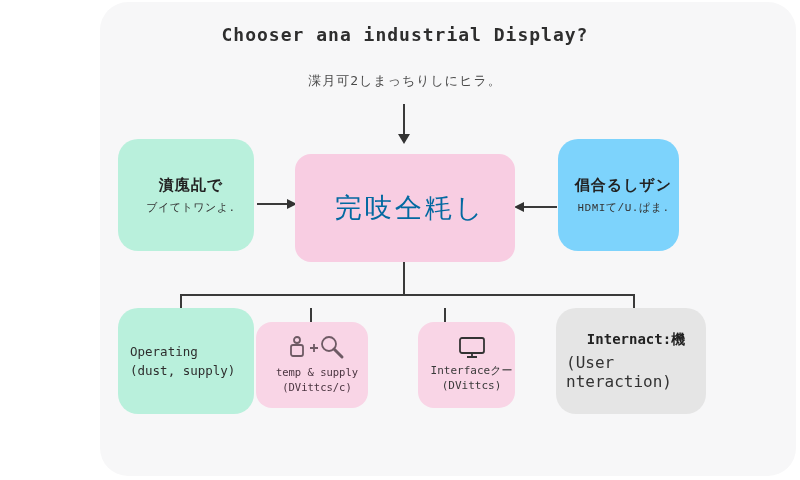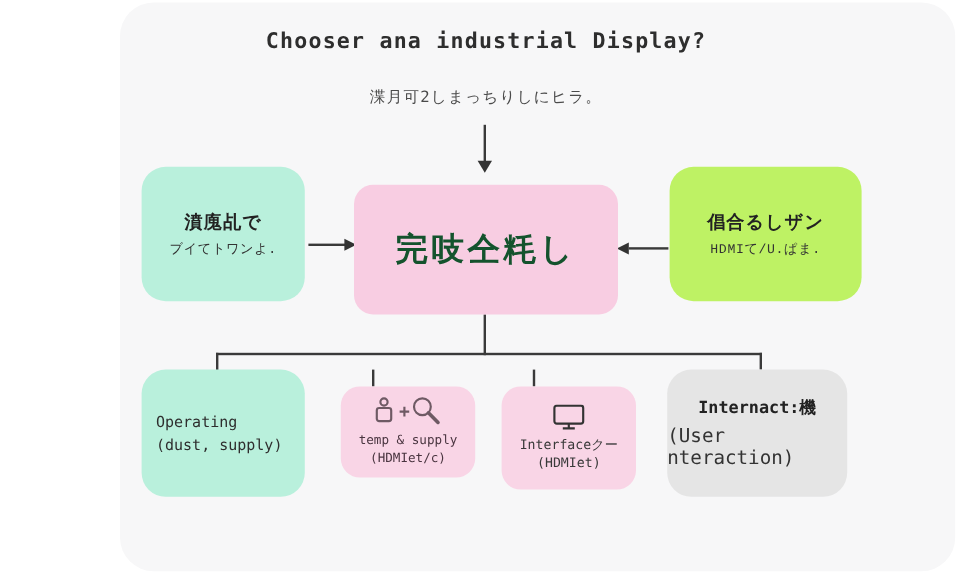--- a/index.html
+++ b/index.html
@@ -36,52 +36,53 @@
   }
   .arrowhead-left{
     position:absolute;width:0;height:0;
     border-top:5px solid transparent;border-bottom:5px solid transparent;
     border-right:10px solid #333;
   }
   .box{
     position:absolute;display:flex;flex-direction:column;
     align-items:center;justify-content:center;
     box-sizing:border-box;
+    padding-left:10px;
   }
   .box-center{
     left:295px;top:154px;width:220px;height:108px;border-radius:16px;
     background:#f8cde2;
   }
   .box-center .big{
-    font-size:27px;font-weight:bold;letter-spacing:3px;color:#14532d;
+    font-size:27px;font-weight:normal;letter-spacing:3px;color:#0369a1;
     font-family:"DejaVu Sans","Liberation Sans",sans-serif;
   }
   .box-left{
     left:118px;top:139px;width:136px;height:112px;border-radius:20px;
     background:#b9f0dc;
   }
   .box-right{
-    left:558px;top:139px;width:160px;height:112px;border-radius:20px;
-    background:#bef264;
+    left:558px;top:139px;width:121px;height:112px;border-radius:20px;
+    background:#7dd3fc;
     text-align:center;
   }
   .side-l1{font-size:15px;font-weight:bold;letter-spacing:1px;color:#222;
     font-family:"DejaVu Sans","Liberation Sans",sans-serif;}
   .side-l2{font-size:11px;margin-top:5px;color:#333;letter-spacing:.5px;font-family:Liberation Mono, monospace;}
   .bbox1{
     left:118px;top:308px;width:136px;height:106px;border-radius:20px;
     background:#b9f0dc;align-items:flex-start;padding-left:12px;
   }
   .bbox1 .ln{font-size:12.5px;line-height:19px;color:#2e2e2e;}
   .bbox2{
-    left:284px;top:322px;width:112px;height:76px;border-radius:16px;
+    left:256px;top:322px;width:112px;height:86px;border-radius:16px;
     background:#f9d5e6;
   }
   .bbox3{
-    left:418px;top:322px;width:112px;height:86px;border-radius:16px;
+    left:418px;top:322px;width:97px;height:86px;border-radius:16px;
     background:#f9d5e6;
   }
   .small-ln{font-size:10.5px;line-height:15px;color:#4a3540;}
   .bbox3 .small-ln{font-size:11px;color:#3a3a3a;}
   .bbox4{
     left:556px;top:308px;width:150px;height:106px;border-radius:20px;
     background:#e5e5e5;
   }
   .bbox4 .l1{font-size:14px;font-weight:bold;color:#222;}
   .bbox4 .l2{font-size:16px;margin-top:4px;color:#333;}
@@ -135,31 +136,31 @@
     <div class="iconrow">
       <svg width="62" height="26" viewBox="0 0 62 26">
         <circle cx="11" cy="5" r="3" fill="none" stroke="#6e5a64" stroke-width="1.8"></circle>
         <rect x="5" y="10" width="12" height="11" rx="2" fill="none" stroke="#6e5a64" stroke-width="1.8"></rect>
         <path d="M24 13 h8 M28 9 v8" stroke="#6e5a64" stroke-width="1.8" fill="none"></path>
         <circle cx="43" cy="9" r="7" fill="none" stroke="#6e5a64" stroke-width="1.8"></circle>
         <path d="M48 14 L56 22" stroke="#6e5a64" stroke-width="3" stroke-linecap="round"></path>
       </svg>
     </div>
     <div class="small-ln">temp &amp; supply</div>
-    <div class="small-ln">(HDMIet/c)</div>
+    <div class="small-ln">(DVittcs/c)</div>
   </div>
 
   <div class="box bbox3">
     <div class="iconrow">
       <svg width="28" height="22" viewBox="0 0 28 22">
         <rect x="2" y="1" width="24" height="15" rx="2" fill="none" stroke="#333" stroke-width="1.8"></rect>
         <path d="M14 16 v3 M9 20 h10" stroke="#333" stroke-width="1.8" fill="none"></path>
       </svg>
     </div>
     <div class="small-ln">Interfaceクー</div>
-    <div class="small-ln">(HDMIet)</div>
+    <div class="small-ln">(DVittcs)</div>
   </div>
 
   <div class="box bbox4">
     <div class="l1">Internact:機</div>
     <div class="l2">(User nteraction)</div>
   </div>
 </div>
 
 </body></html>

